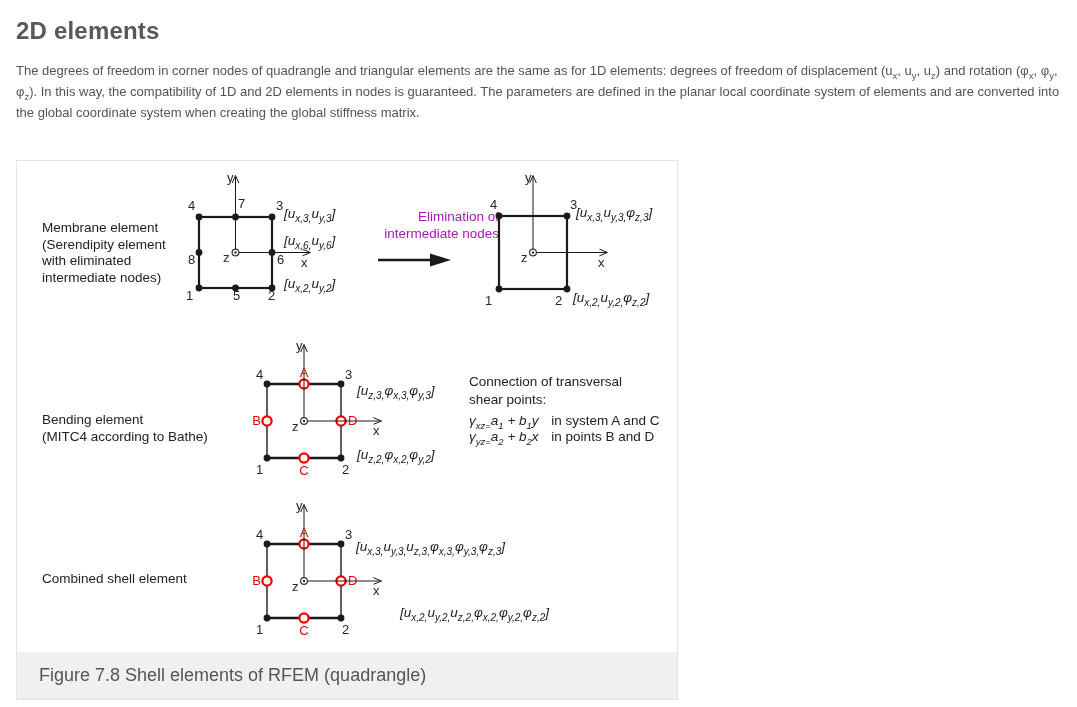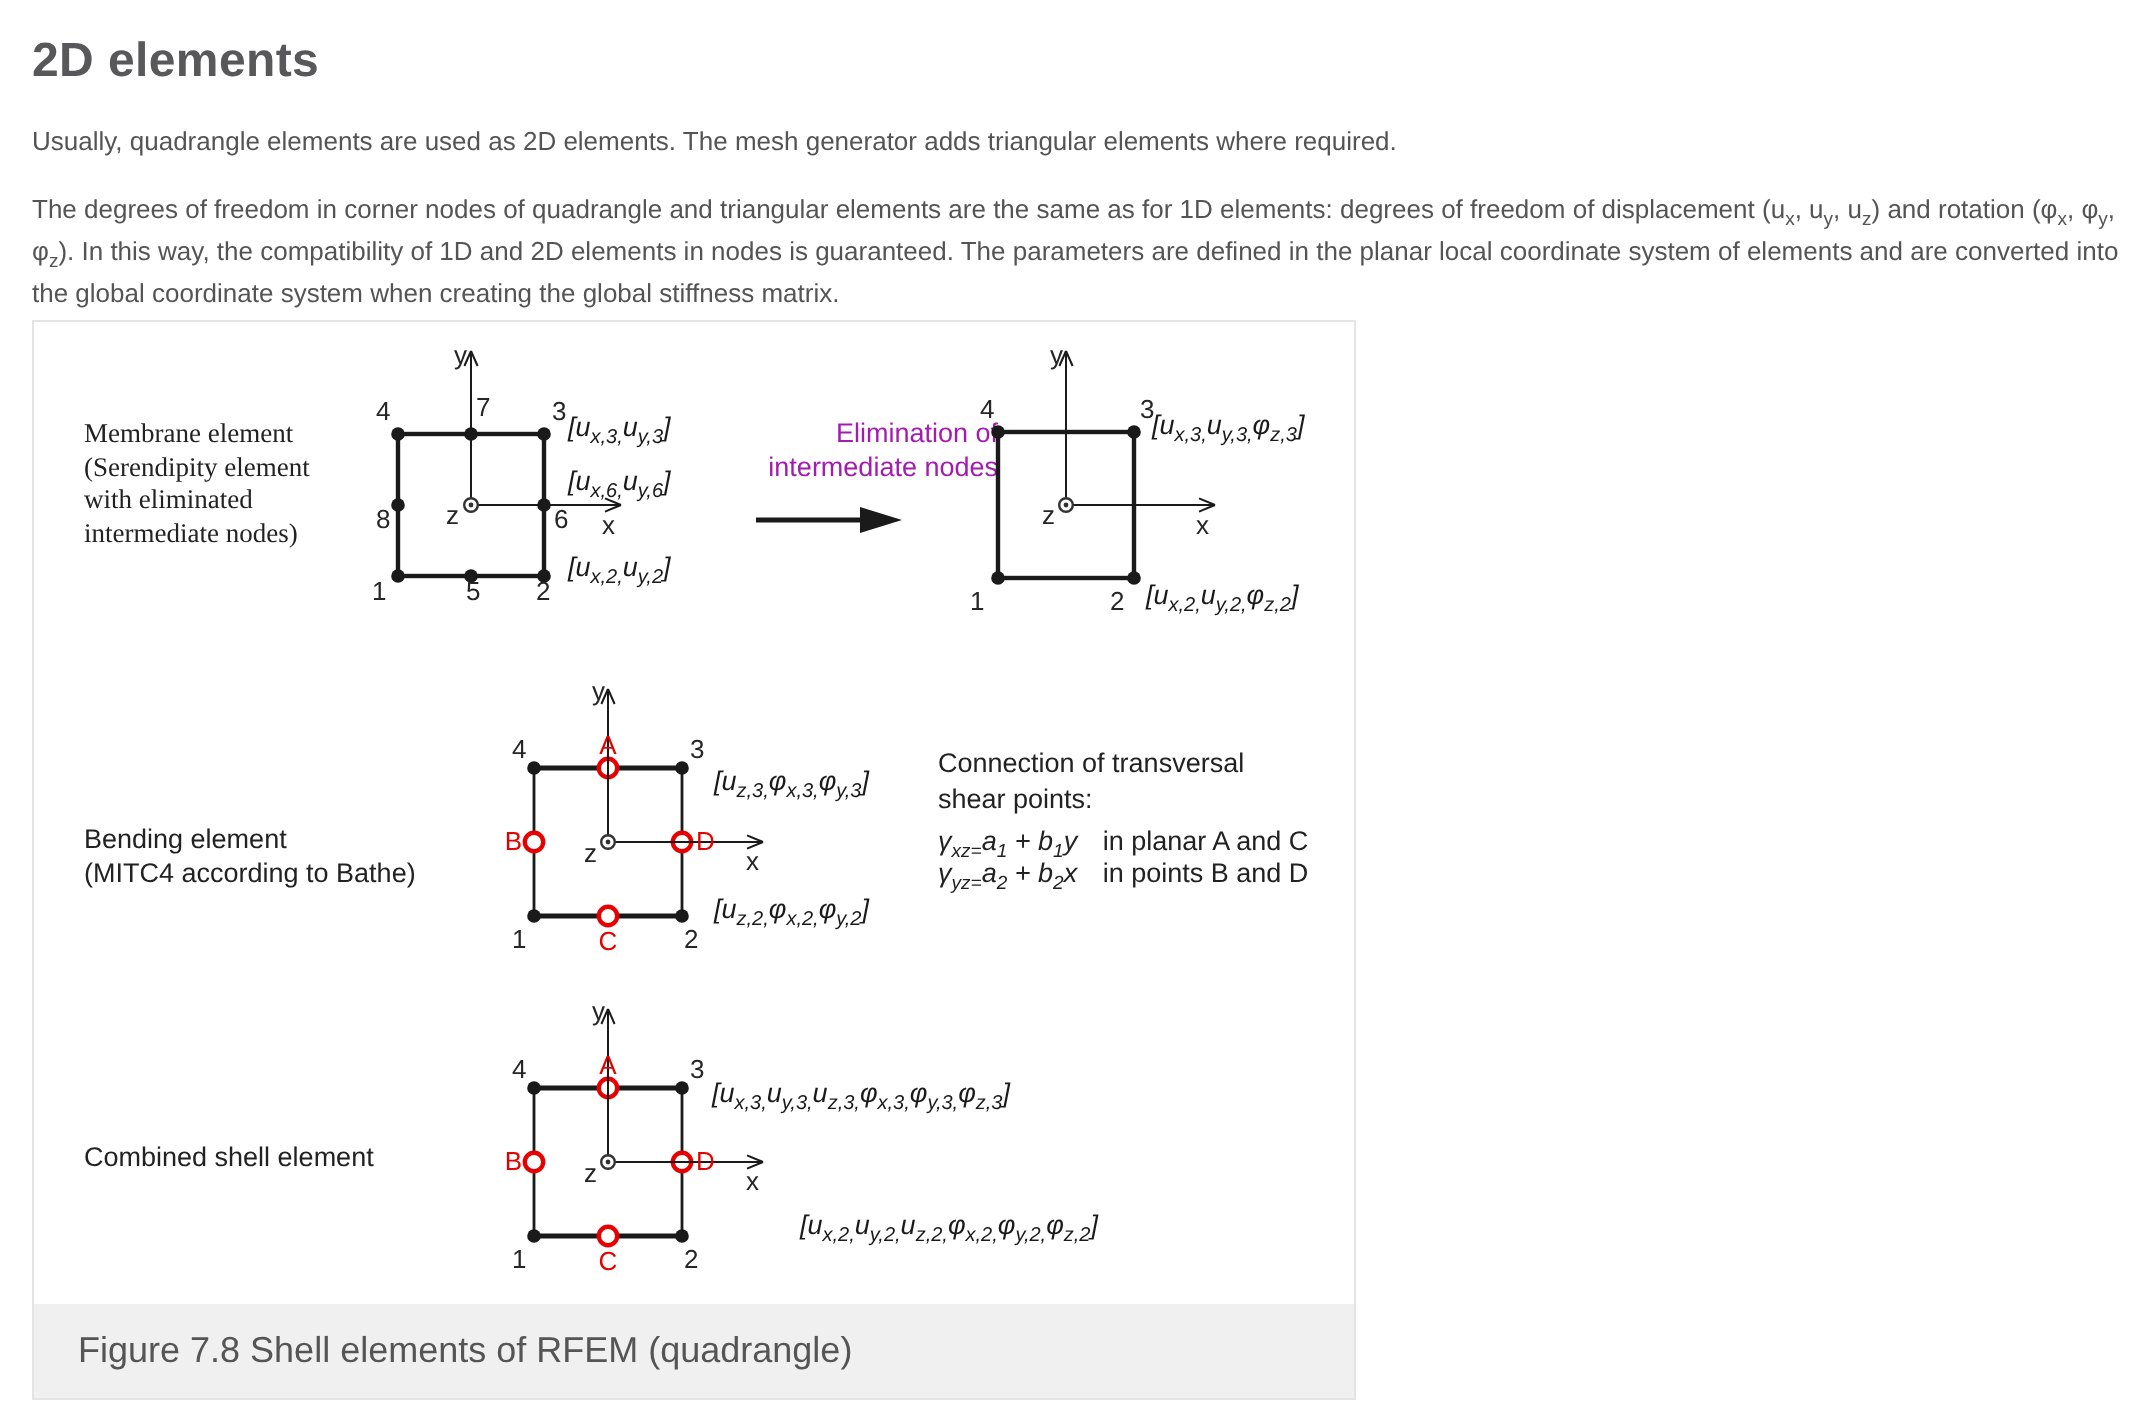--- a/index.html
+++ b/index.html
@@ -56,28 +56,27 @@
   .zc{stroke:#333;stroke-width:1.2;fill:#fff;}
   .zd{fill:#333;}
   .bigarrow-line{stroke:#1a1a1a;stroke-width:2.6;}
   .bigarrow-head{fill:#1a1a1a;}
 </style>
 </head>
 <body>
 
 <div class="content">
   <h1>2D elements</h1>
-  <p>Usually, quadrangle elements are used as 2D elements. The mesh generator adds triangular elements where required.</p>
   <p>The degrees of freedom in corner nodes of quadrangle and triangular elements are the same as for 1D elements: degrees of freedom of displacement (u<sub>x</sub>, u<sub>y</sub>, u<sub>z</sub>) and rotation (φ<sub>x</sub>, φ<sub>y</sub>, φ<sub>z</sub>). In this way, the compatibility of 1D and 2D elements in nodes is guaranteed. The parameters are defined in the planar local coordinate system of elements and are converted into the global coordinate system when creating the global stiffness matrix.</p>
 </div>
 
 <div class="figure">
   <div class="fig-canvas">
 
-    <div class="dlabel" style="left:25px;top:48px;font-family:Liberation Serif, serif;">Membrane element
+    <div class="dlabel" style="left:25px;top:59px;">Membrane element
 (Serendipity element
 with eliminated
 intermediate nodes)</div>
 
     <svg class="abs" style="left:150px;top:5px;" width="170" height="140">
       <rect class="edge" x="32" y="51" width="73" height="71" stroke-width="2.2"></rect>
 
       <line class="axis" x1="68.5" y1="86.5" x2="68.5" y2="11"></line>
       <line class="axis" x1="65.2" y1="17" x2="68.5" y2="9.5"></line>
       <line class="axis" x1="71.8" y1="17" x2="68.5" y2="9.5"></line>
@@ -186,21 +185,21 @@
     </svg>
 
     <span class="dof" style="left:340px;top:222px;">[u<sub>z,3,</sub>φ<sub>x,3,</sub>φ<sub>y,3</sub>]</span>
     <span class="dof" style="left:340px;top:286px;">[u<sub>z,2,</sub>φ<sub>x,2,</sub>φ<sub>y,2</sub>]</span>
 
     <div class="shear" style="left:452px;top:212px;">
       <div class="shear-title">Connection of transversal
 shear points:</div>
       <div class="eq-row">
         <span class="eq">γ<sub>xz=</sub>a<sub>1</sub> + b<sub>1</sub>y</span>
-        <span class="eq-note">in planar A and C</span>
+        <span class="eq-note">in system A and C</span>
       </div>
       <div class="eq-row">
         <span class="eq">γ<sub>yz=</sub>a<sub>2</sub> + b<sub>2</sub>x</span>
         <span class="eq-note">in points B and D</span>
       </div>
     </div>
 
     <div class="dlabel" style="left:25px;top:410px;">Combined shell element</div>
 
     <svg class="abs" style="left:228px;top:334px;" width="155" height="147">

